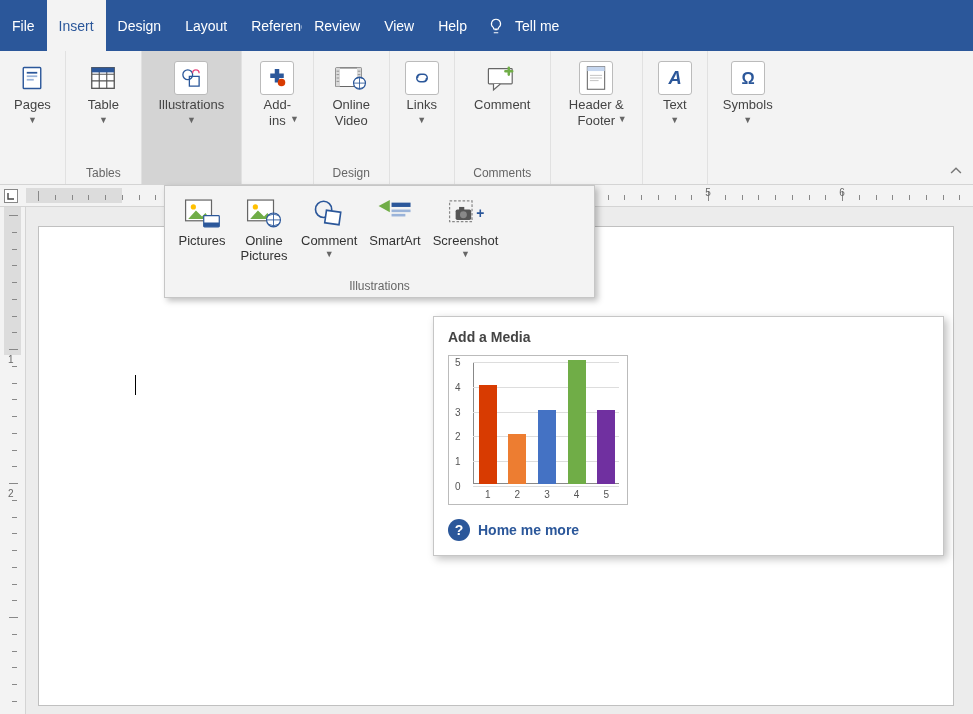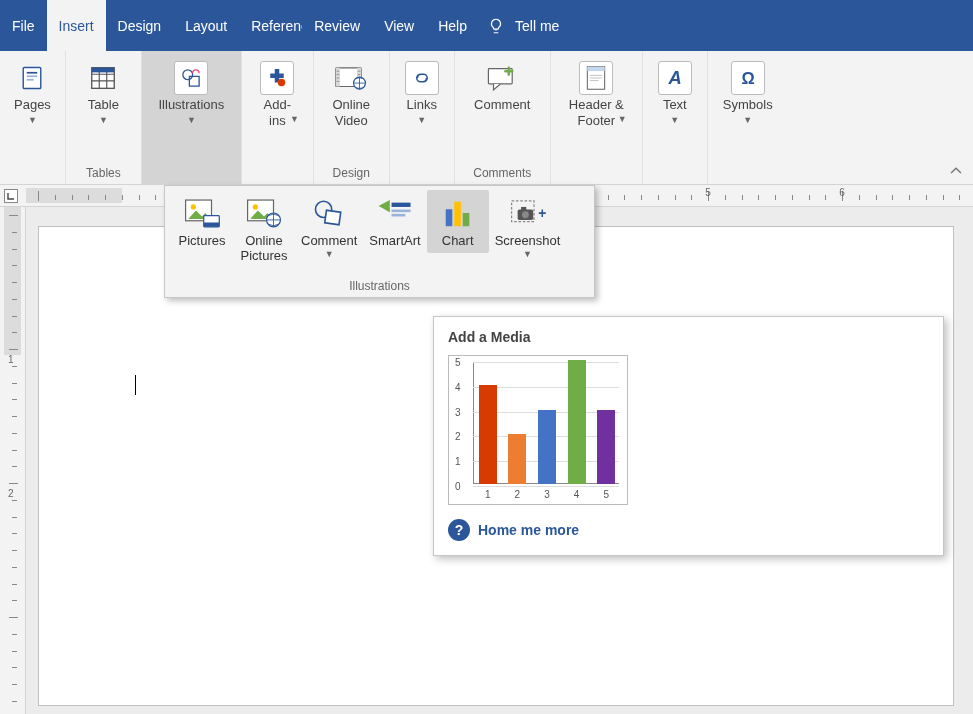--- a/index.html
+++ b/index.html
@@ -429,30 +429,20 @@
       <span class="icon-slot">
         <svg width="38" height="32" viewBox="0 0 44 36">
             <path d="M3 10 L16 3 L16 17 Z" fill="#70ad47"></path>
             <rect x="18" y="6" width="22" height="5" fill="#2b579a"></rect>
             <rect x="18" y="14" width="22" height="3" fill="#9ab3d9"></rect>
             <rect x="18" y="19" width="16" height="3" fill="#9ab3d9"></rect>
           </svg>
       </span>
       <span class="lbl">SmartArt</span>
     </div>
-    <div class="illus-btn hovered">
-      <span class="icon-slot">
-        <svg width="34" height="34" viewBox="0 0 36 36">
-            <rect x="5" y="14" width="7" height="18" fill="#4472c4"></rect>
-            <rect x="14" y="6" width="7" height="26" fill="#ffc000"></rect>
-            <rect x="23" y="18" width="7" height="14" fill="#70ad47"></rect>
-          </svg>
-      </span>
-      <span class="lbl">Chart</span>
-    </div>
     <div class="illus-btn">
       <span class="icon-slot">
         <svg width="38" height="32" viewBox="0 0 44 36">
             <rect x="3" y="4" width="26" height="24" fill="none" stroke="#888" stroke-width="1.4" stroke-dasharray="3 2"></rect>
             <rect x="10" y="14" width="18" height="12" rx="2" fill="#555"></rect>
             <circle cx="19" cy="20" r="4" fill="#888"></circle>
             <rect x="14" y="11" width="6" height="4" fill="#555"></rect>
             <text x="34" y="24" font-size="16" fill="#2b579a" font-weight="bold">+</text>
           </svg>
       </span>

